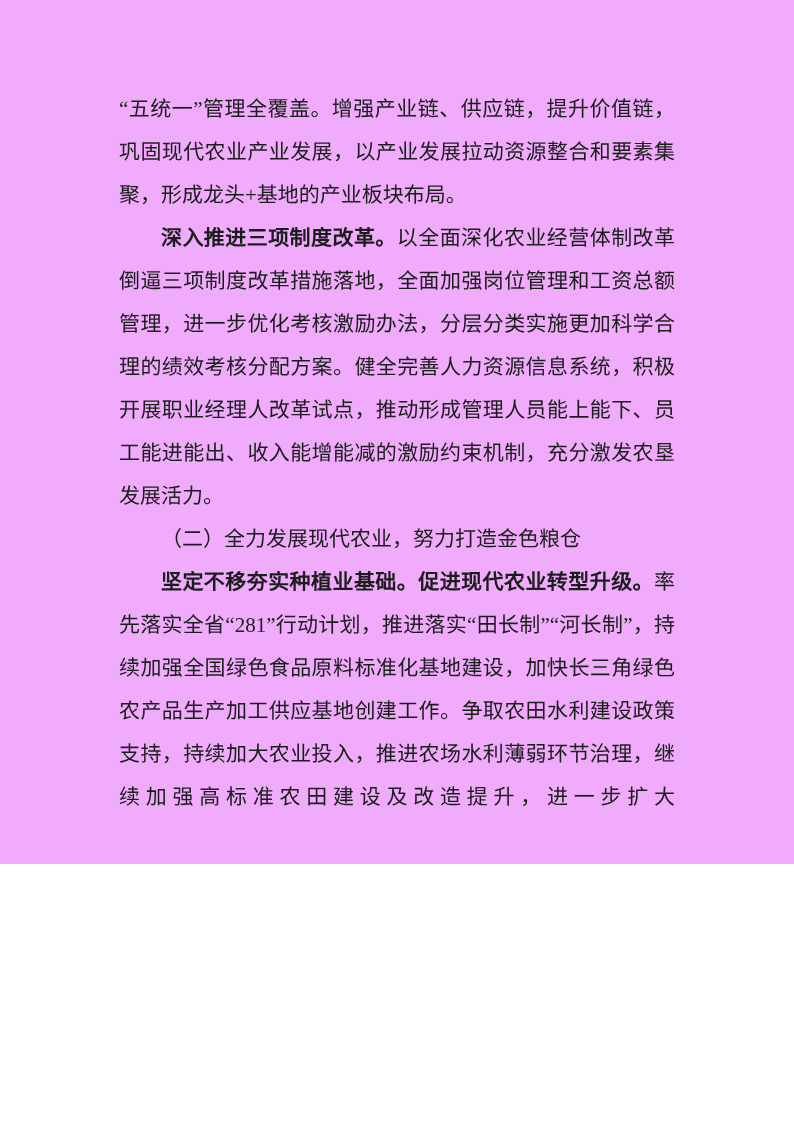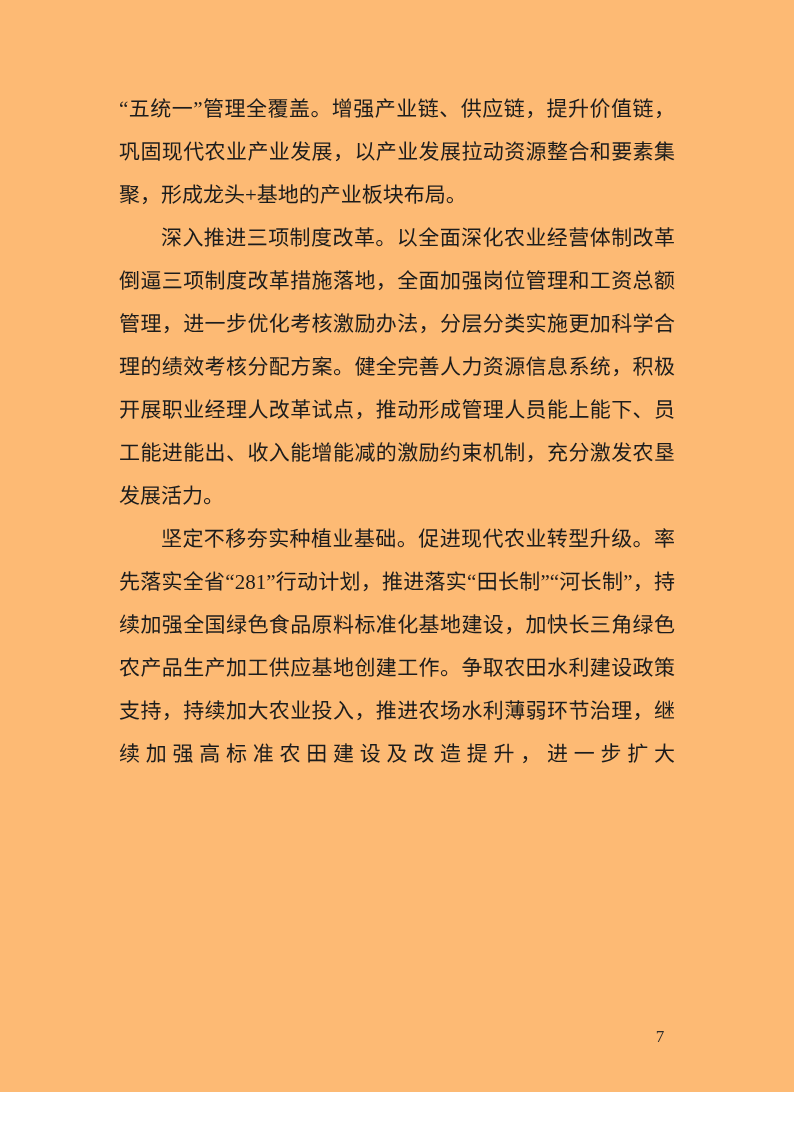--- a/index.html
+++ b/index.html
@@ -3,22 +3,22 @@
 <meta charset="utf-8">
 <style>
   html, body {
     margin: 0;
     padding: 0;
     background: #ffffff;
   }
   .page {
     position: relative;
     width: 794px;
-    height: 1092px;
-    background: #fdba74;
+    height: 864px;
+    background: #f0abfc;
     overflow: hidden;
     font-family: "Liberation Serif", "DejaVu Serif", serif;
     color: #1c1c1c;
   }
   .content {
     position: absolute;
     left: 119px;
     top: 88px;
     width: 556px;
   }
@@ -26,36 +26,37 @@
     margin: 0;
     font-size: 21px;
     line-height: 43px;
     text-align: justify;
     text-justify: inter-ideograph;
     word-break: break-all;
   }
   .para.indent { text-indent: 2em; }
   .para.no-indent { text-indent: 0; }
   .para.continues { text-align-last: justify; }
-  .lead { font-weight: 400; }
+  .lead { font-weight: 700; }
   .heading { font-weight: 400; }
   .page-number {
     position: absolute;
     left: 646px;
     top: 1026px;
     width: 28px;
     text-align: center;
     font-size: 17px;
     line-height: 22px;
     color: #2a2a2a;
   }
 </style>
 </head>
 <body>
 
 <div class="page">
   <div class="content">
       <p class="para body no-indent"><span>“五统一”管理全覆盖。增强产业链、供应链，提升价值链，巩固现代农业产业发展，以产业发展拉动资源整合和要素集聚，形成龙头+基地的产业板块布局。</span></p>
       <p class="para body indent"><span class="lead">深入推进三项制度改革。</span><span>以全面深化农业经营体制改革倒逼三项制度改革措施落地，全面加强岗位管理和工资总额管理，进一步优化考核激励办法，分层分类实施更加科学合理的绩效考核分配方案。健全完善人力资源信息系统，积极开展职业经理人改革试点，推动形成管理人员能上能下、员工能进能出、收入能增能减的激励约束机制，充分激发农垦发展活力。</span></p>
+      <p class="para heading indent"><span>（二）全力发展现代农业，努力打造金色粮仓</span></p>
       <p class="para body indent continues"><span class="lead">坚定不移夯实种植业基础。促进现代农业转型升级。</span><span>率先落实全省“281”行动计划，推进落实“田长制”“河长制”，持续加强全国绿色食品原料标准化基地建设，加快长三角绿色农产品生产加工供应基地创建工作。争取农田水利建设政策支持，持续加大农业投入，推进农场水利薄弱环节治理，继续加强高标准农田建设及改造提升，进一步扩大</span></p>
     </div>
   <div class="page-number">7</div>
 </div>
 
 </body></html>

